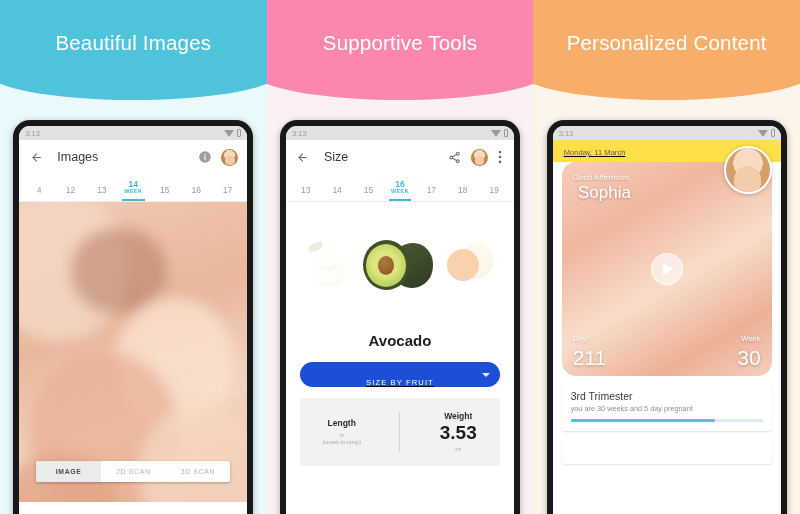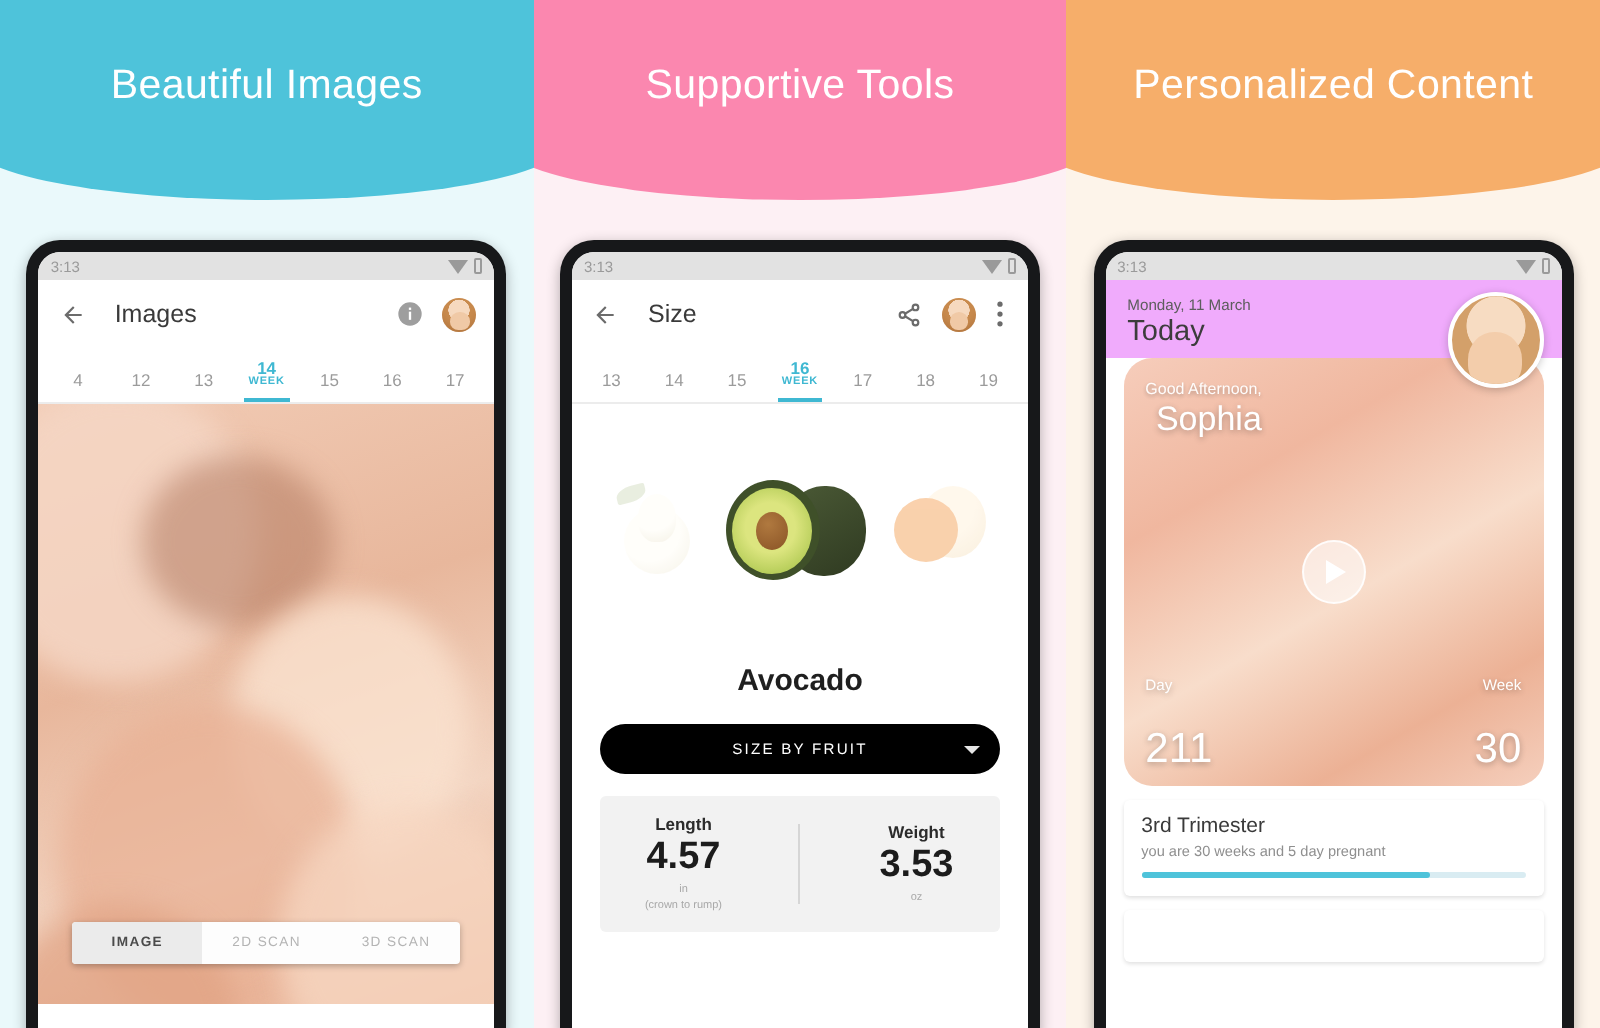--- a/index.html
+++ b/index.html
@@ -101,37 +101,37 @@
   .orng { width: 46px; height: 46px; }
   .orng .whole { position: absolute; right: 0; top: 2px; width: 33px; height: 36px;
         border-radius: 50%; background: radial-gradient(circle at 38% 30%, #fff0d6 0 45%, #f3dcb6 100%); }
   .orng .half { position: absolute; left: 0; top: 8px; width: 32px; height: 32px;
         border-radius: 50%; background: #f39a4a; display:flex; align-items:center; justify-content:center; }
   .orng .pulp { width: 25px; height: 25px; border-radius: 50%;
         background: radial-gradient(circle at 50% 50%, #ffd9a6 0 14%, #f9a košice 0, #f7a953 100%); }
 
   .fruit-name { text-align: center; font-size: 15px; font-weight: bold;
                 color: #1f1f1f; margin-top: 12px; }
-  .cta { margin: 13px 14px 0 14px; height: 25px; background: #000000;
-         border-radius: 13px; display: flex; align-items: center;
-         justify-content: center; position: relative; }
+  .cta { margin: 13px 14px 0 14px; height: 25px; background: #1d4ed8;
+         border-radius: 13px; display: flex; align-items: flex-end;
+         justify-content: center; position: relative; text-decoration: underline; }
   .cta span { color: #ffffff; font-size: 7.6px; letter-spacing: 1.1px; }
   .cta .chev { position: absolute; right: 10px; top: 50%; margin-top: -2px;
          width: 0; height: 0; border-left: 4px solid transparent;
          border-right: 4px solid transparent; border-top: 4px solid #ffffff; opacity: .9; }
   .stats { margin: 11px 14px 0 14px; background: #f2f2f2; border-radius: 3px;
            height: 68px; display: flex; align-items: center; gap: 16px; }
   .stat { flex: 1 1 0; text-align: center; }
   .stat .lb { font-size: 8.5px; font-weight: bold; color: #2b2b2b; }
   .stat .vl { font-size: 19px; font-weight: bold; color: #1c1c1c; margin-top: 2px; line-height: 1; }
   .stat .un { font-size: 5.5px; color: #a8a8a8; margin-top: 4px; line-height: 1.35; }
   .divider { width: 1px; height: 40px; background: #d6d6d6; }
 
   
-  .today-head { position: relative; padding: 8px 11px 5px 11px; background: #f0abfc; }
+  .today-head { position: relative; padding: 8px 11px 5px 11px; background: #fde047; text-decoration: underline; }
   .t-date { font-size: 7.6px; color: #5d5d5d; }
   .t-big { font-size: 14.5px; color: #3c3c3c; margin-top: 1px; }
   .big-avatar { position: absolute; right: 9px; top: 6px; width: 48px; height: 48px;
         border-radius: 50%; border: 2.5px solid #ffffff; overflow: hidden;
         background: radial-gradient(circle at 50% 34%, #f7dcc2 0 40%, #d3a06a 41% 100%);
         box-shadow: 0 1px 4px rgba(0,0,0,.22); z-index: 4; }
   .big-avatar::after { content:""; position:absolute; left:20%; top:42%; width:60%; height:62%;
         border-radius: 50% 50% 42% 42%; background:#f3cdab; }
 
   .hero { position: relative; margin: 0 9px; height: 214px; border-radius: 14px;
@@ -142,21 +142,21 @@
   .hero .greet .b { font-size: 17px; margin-top: 1px; text-shadow: 0 1px 3px rgba(0,0,0,.3); text-align: right; }
   .play { position: absolute; left: 50%; top: 50%; transform: translate(-50%,-50%);
           width: 32px; height: 32px; border-radius: 50%; background: rgba(255,255,255,.55);
           border: 1.5px solid rgba(255,255,255,.85); display: flex;
           align-items: center; justify-content: center; }
   .play i { width: 0; height: 0; border-top: 6px solid transparent;
           border-bottom: 6px solid transparent; border-left: 10px solid #ffffff;
           margin-left: 3px; }
   .dw { position: absolute; bottom: 8px; color: #ffffff; text-shadow: 0 1px 3px rgba(0,0,0,.28); }
   .dw.left { left: 11px; } .dw.right { right: 11px; text-align: right; }
-  .dw .k { font-size: 7.6px; } .dw .v { font-size: 21px; line-height: 1; margin-top: 17px; }
+  .dw .k { font-size: 7.6px; } .dw .v { font-size: 21px; line-height: 1; margin-top: 4px; }
 
   .tri-card { margin: 7px 9px 0 9px; background: #fff; border-radius: 3px;
               padding: 7px 9px 9px 9px; box-shadow: 0 1px 2px rgba(0,0,0,.13); }
   .tri-t { font-size: 10.5px; color: #3a3a3a; }
   .tri-s { font-size: 7.3px; color: #8f8f8f; margin-top: 2px; }
   .bar { margin-top: 6px; height: 2.6px; border-radius: 2px; background: #d9ecf2; }
   .bar i { display: block; height: 100%; border-radius: 2px; background: #4ec3da; }
   .next-card { margin: 7px 9px 0 9px; height: 26px; background: #fff; border-radius: 3px;
               box-shadow: 0 1px 2px rgba(0,0,0,.12); }
 </style>
@@ -334,21 +334,20 @@
         <div class="fruit-name">Avocado</div>
 
         <div class="cta">
           <span>SIZE BY FRUIT</span>
           <span class="chev"></span>
         </div>
 
         <div class="stats">
           <div class="stat">
             <div class="lb">Length</div>
-            <div class="vl">4.57</div>
             <div class="un">
               <div>in</div>
               <div>(crown to rump)</div>
             </div>
           </div>
           <div class="divider"></div>
           <div class="stat">
             <div class="lb">Weight</div>
             <div class="vl">3.53</div>
             <div class="un">
@@ -371,21 +370,20 @@
         <div class="statusbar">
           <span>3:13</span>
           <span class="sb-right">
             <span class="wifi"></span>
             <span class="batt"></span>
           </span>
         </div>
 
         <div class="today-head">
           <div class="t-date">Monday, 11 March</div>
-          <div class="t-big">Today</div>
           <div class="big-avatar"></div>
         </div>
 
         <div class="hero">
           <div class="greet">
             <div class="s">Good Afternoon,</div>
             <div class="b">Sophia</div>
           </div>
           <div class="play">
               <i></i>

